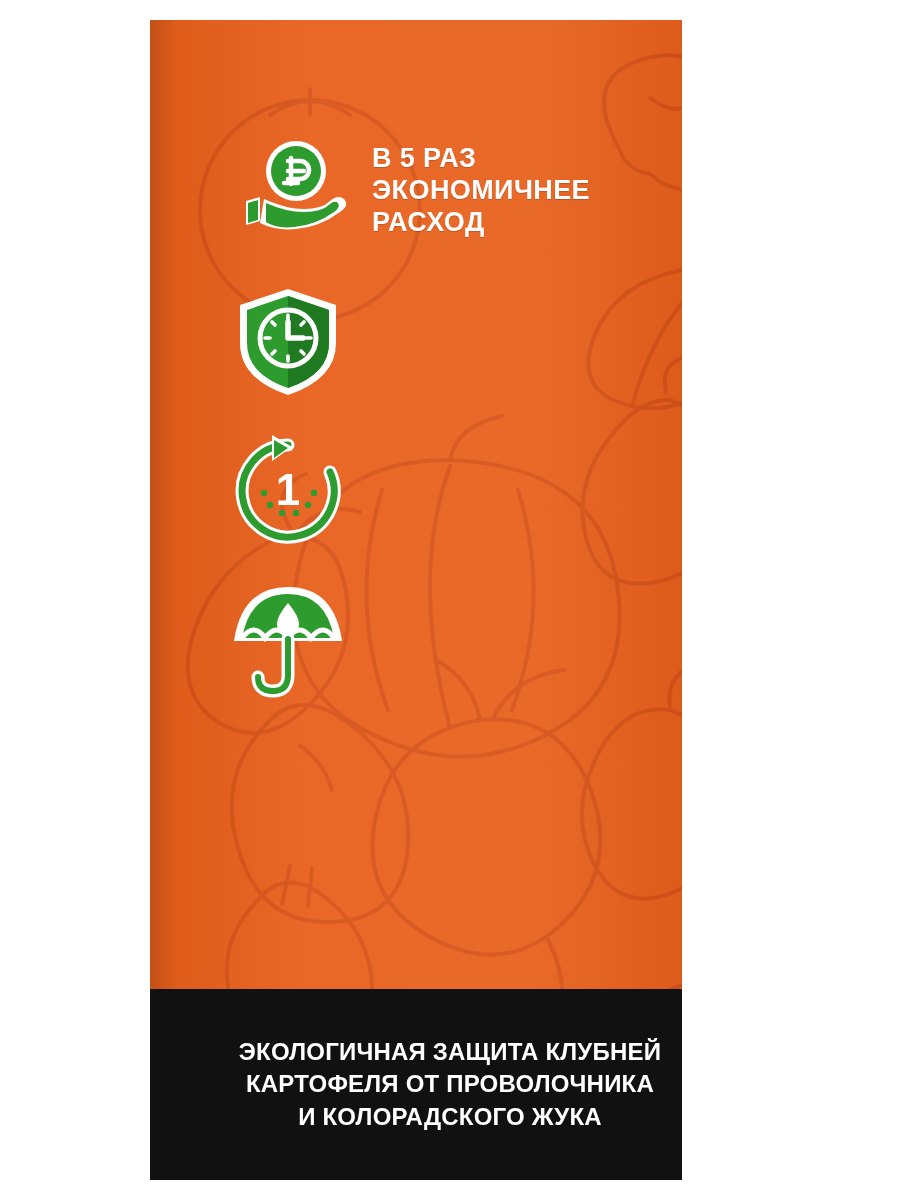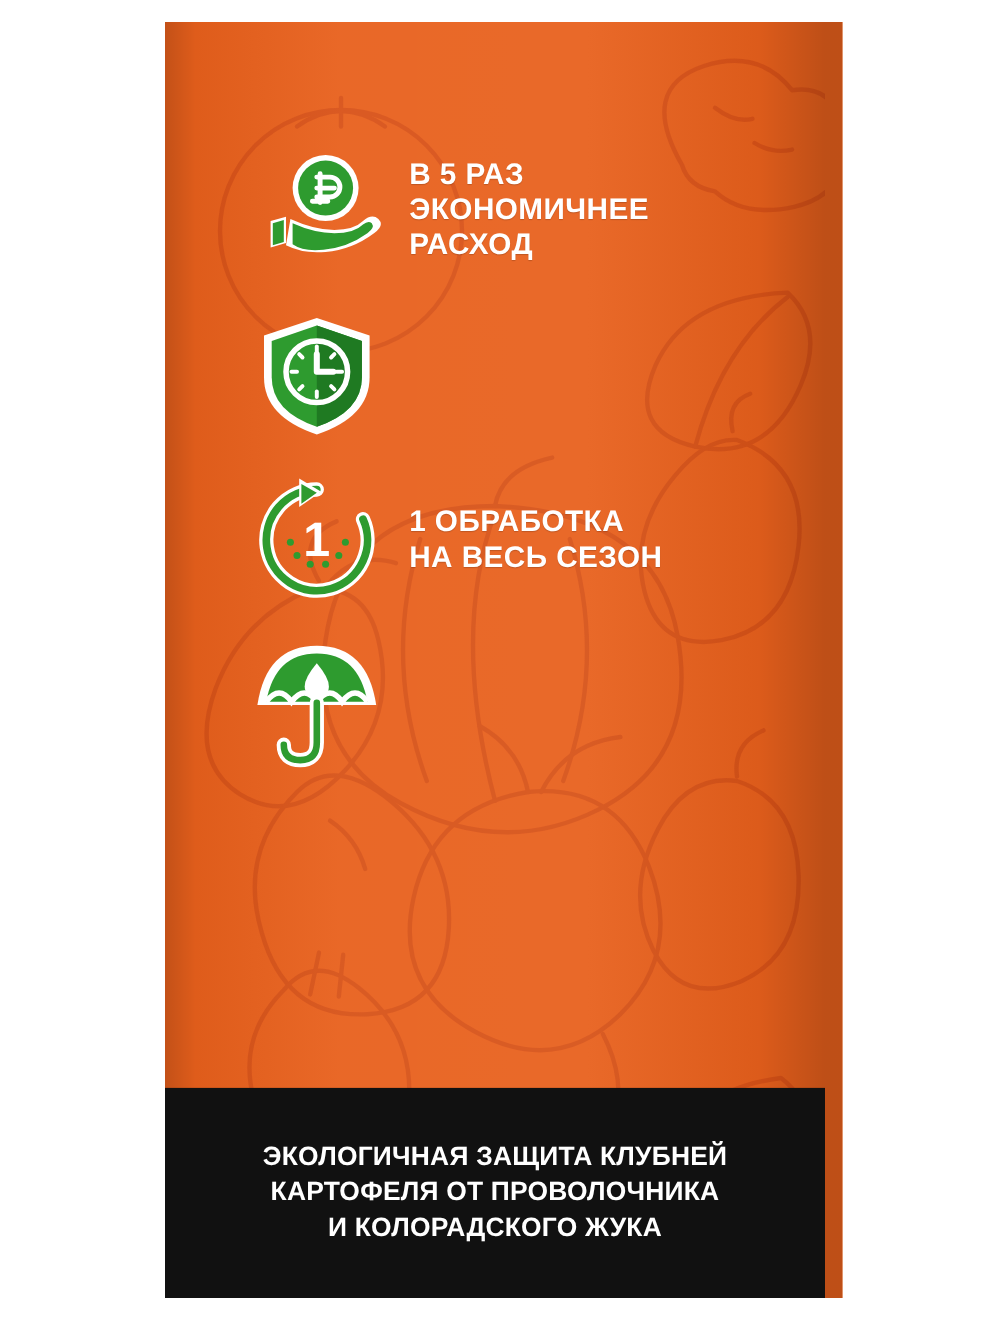--- a/index.html
+++ b/index.html
@@ -11,21 +11,21 @@
     width: 901px;
     height: 1200px;
     font-family: "Liberation Sans", sans-serif;
     overflow: hidden;
   }
 
   #package {
     position: absolute;
     left: 150px;
     top: 20px;
-    width: 616px;
+    width: 532px;
     height: 1160px;
     background: #e8601c;
     overflow: hidden;
     box-shadow: 0 0 0 0 rgba(0,0,0,0);
   }
 
   
   .veg-art {
     position: absolute;
     left: 0;
@@ -219,22 +219,20 @@
             <circle cx="42" cy="74" r="3.2"></circle>
             <circle cx="54" cy="82" r="3.2"></circle>
             <circle cx="68" cy="82" r="3.2"></circle>
             <circle cx="80" cy="74" r="3.2"></circle>
             <circle cx="86" cy="62" r="3.2"></circle>
             <circle cx="36" cy="62" r="3.2"></circle>
           </g>
           <text x="60" y="74" text-anchor="middle" font-family="Liberation Sans, sans-serif" font-size="44" font-weight="bold" fill="#ffffff">1</text>
         </svg>
       </span>
-      <span class="label">1 ОБРАБОТКА
-НА ВЕСЬ СЕЗОН</span>
     </div>
 
     <div class="feature">
       <span class="icon">
         <svg width="120" height="120" viewBox="0 0 120 120" xmlns="http://www.w3.org/2000/svg">
           <path d="M60 6 q46 0 54 54 H6 Q14 6 60 6 z" fill="#ffffff"></path>
           <path d="M60 13 q38 0 46 44 H14 Q22 13 60 13 z" fill="#2e9b2f"></path>
           <path d="M14 57 q12 -16 23 0 q12 -16 23 0 q12 -16 23 0 q12 -16 23 0" fill="none" stroke="#ffffff" stroke-width="5"></path>
           <path d="M60 58 v36 q0 16 -15 16 q-15 0 -15 -14" fill="none" stroke="#ffffff" stroke-width="13" stroke-linecap="round"></path>
           <path d="M60 58 v36 q0 16 -15 16 q-15 0 -15 -14" fill="none" stroke="#2e9b2f" stroke-width="6" stroke-linecap="round"></path>

